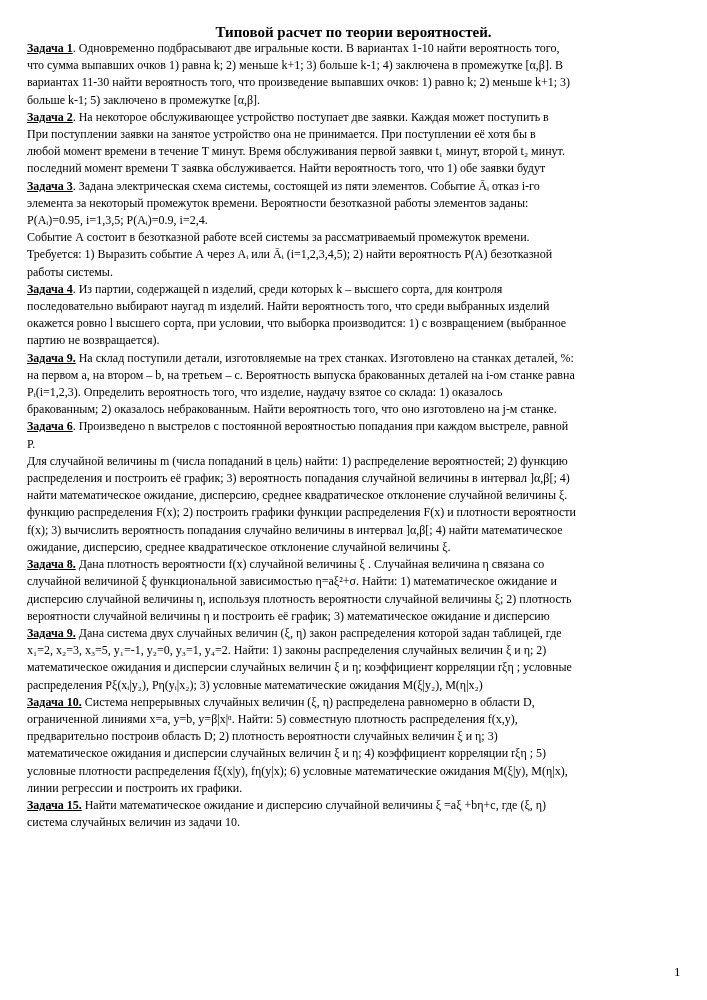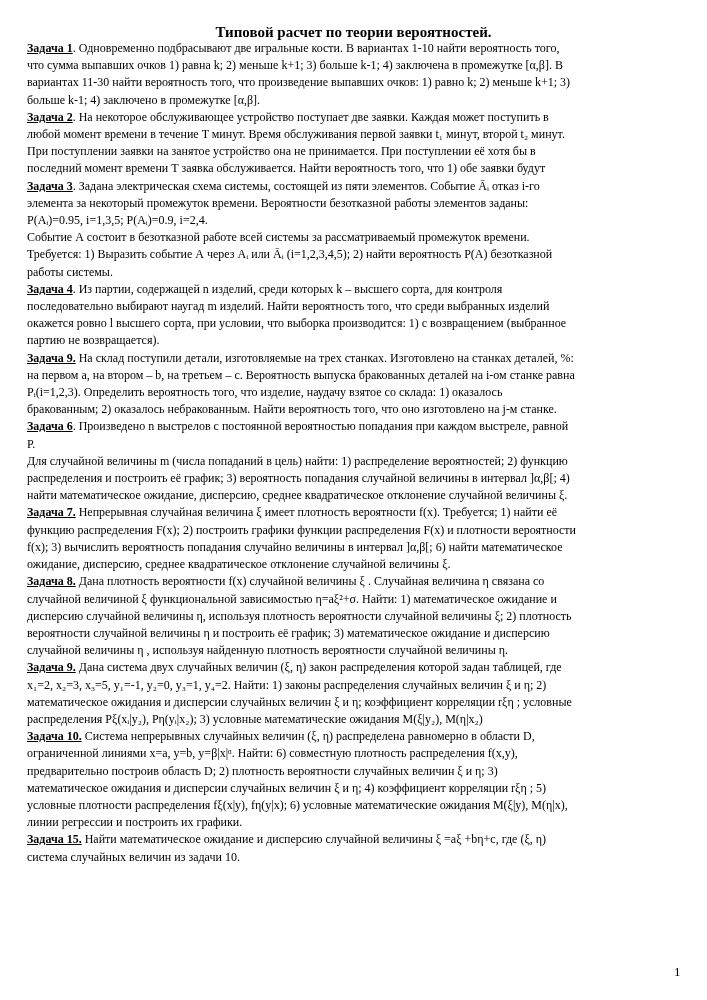--- a/index.html
+++ b/index.html
@@ -17,26 +17,26 @@
 </head>
 <body>
 
 <div class="page">
   <div class="title">Типовой расчет по теории вероятностей.</div>
   <div class="body-text" id="tasks">
       <div>
         <span class="ln"><span class="lbl">Задача 1</span><span>. Одновременно подбрасывают две игральные кости. В вариантах 1-10 найти вероятность того,</span></span>
         <span class="ln"><span>что сумма выпавших очков 1) равна k; 2) меньше k+1; 3) больше k-1; 4) заключена в промежутке [α,β]. В</span></span>
         <span class="ln"><span>вариантах 11-30 найти вероятность того, что произведение выпавших очков:  1) равно k; 2) меньше k+1; 3)</span></span>
-        <span class="ln"><span>больше k-1; 4) заключено в промежутке [α,β].</span></span>
+        <span class="ln"><span>больше k-1; 5) заключено в промежутке [α,β].</span></span>
       </div>
       <div>
         <span class="ln"><span class="lbl">Задача 2</span><span>. На некоторое обслуживающее устройство поступает две заявки. Каждая может поступить в</span></span>
+        <span class="ln"><span>При поступлении заявки на занятое устройство она не принимается. При поступлении её хотя бы в</span></span>
         <span class="ln"><span>любой момент времени в течение T минут. Время обслуживания первой заявки t₁ минут, второй t₂ минут.</span></span>
-        <span class="ln"><span>При поступлении заявки на занятое устройство она не принимается. При поступлении её хотя бы в</span></span>
         <span class="ln"><span>последний момент времени T заявка обслуживается. Найти вероятность того, что 1) обе заявки будут</span></span>
       </div>
       <div>
         <span class="ln"><span class="lbl">Задача 3</span><span>. Задана электрическая схема системы, состоящей из пяти элементов. Событие  Āᵢ  отказ i-го</span></span>
         <span class="ln"><span>элемента за некоторый промежуток времени. Вероятности безотказной работы элементов заданы:</span></span>
         <span class="ln"><span>P(Aᵢ)=0.95, i=1,3,5; P(Aᵢ)=0.9, i=2,4.</span></span>
         <span class="ln"><span>Событие А состоит в безотказной работе всей системы за рассматриваемый промежуток времени.</span></span>
         <span class="ln"><span>Требуется: 1) Выразить событие А через Aᵢ  или   Āᵢ  (i=1,2,3,4,5); 2) найти вероятность P(A) безотказной</span></span>
         <span class="ln"><span>работы системы.</span></span>
       </div>
@@ -53,41 +53,39 @@
         <span class="ln"><span>бракованным; 2) оказалось небракованным. Найти вероятность того, что оно изготовлено на j-м станке.</span></span>
       </div>
       <div>
         <span class="ln"><span class="lbl">Задача 6</span><span>. Произведено n выстрелов с постоянной вероятностью попадания при каждом выстреле, равной</span></span>
         <span class="ln"><span>P.</span></span>
         <span class="ln"><span>Для случайной величины m (числа попаданий в цель) найти: 1) распределение вероятностей; 2) функцию</span></span>
         <span class="ln"><span>распределения и построить её график; 3) вероятность попадания случайной величины в интервал ]α,β[; 4)</span></span>
         <span class="ln"><span>найти математическое ожидание, дисперсию,  среднее квадратическое отклонение случайной величины ξ.</span></span>
       </div>
       <div>
-        <span class="ln"><span class="lbl">Задача 7.</span><span> Непрерывная случайная величина ξ имеет плотность вероятности f(x). Требуется; 1) найти её</span></span>
         <span class="ln"><span>функцию распределения F(x); 2) построить графики функции распределения F(x) и плотности вероятности</span></span>
-        <span class="ln"><span>f(x); 3) вычислить вероятность попадания случайно величины в интервал ]α,β[; 6) найти математическое</span></span>
+        <span class="ln"><span>f(x); 3) вычислить вероятность попадания случайно величины в интервал ]α,β[; 4) найти математическое</span></span>
         <span class="ln"><span>ожидание, дисперсию,  среднее квадратическое отклонение случайной величины ξ.</span></span>
       </div>
       <div>
         <span class="ln"><span class="lbl">Задача 8.</span><span> Дана плотность вероятности f(x) случайной величины ξ . Случайная величина η связана со</span></span>
         <span class="ln"><span>случайной величиной ξ функциональной зависимостью η=aξ²+σ. Найти: 1) математическое ожидание и</span></span>
         <span class="ln"><span>дисперсию случайной величины η, используя плотность вероятности случайной величины ξ; 2) плотность</span></span>
         <span class="ln"><span>вероятности случайной величины η и построить её график; 3) математическое ожидание и дисперсию</span></span>
-        <span class="ln"><span>случайной величины  η , используя найденную плотность вероятности случайной величины  η.</span></span>
       </div>
       <div>
         <span class="ln"><span class="lbl">Задача 9.</span><span> Дана система двух случайных величин (ξ,  η) закон распределения которой задан таблицей, где</span></span>
         <span class="ln"><span>x₁=2, x₂=3, x₃=5, y₁=-1, y₂=0, y₃=1, y₄=2. Найти: 1) законы распределения случайных величин ξ и η; 2)</span></span>
         <span class="ln"><span>математическое ожидания и дисперсии случайных величин  ξ и η; коэффициент корреляции rξη ; условные</span></span>
         <span class="ln"><span>распределения Pξ(xᵢ|y₂), Pη(yᵢ|x₂); 3) условные математические ожидания M(ξ|y₂), M(η|x₂)</span></span>
       </div>
       <div>
         <span class="ln"><span class="lbl">Задача 10.</span><span> Система непрерывных случайных величин (ξ,  η) распределена равномерно в области D,</span></span>
-        <span class="ln"><span>ограниченной линиями x=a, y=b, y=β|x|ᵅ. Найти: 6) совместную плотность распределения f(x,y),</span></span>
+        <span class="ln"><span>ограниченной линиями x=a, y=b, y=β|x|ᵅ. Найти: 5) совместную плотность распределения f(x,y),</span></span>
         <span class="ln"><span>предварительно построив область D; 2) плотность вероятности случайных величин ξ и η; 3)</span></span>
         <span class="ln"><span>математическое ожидания и дисперсии случайных величин  ξ и η; 4) коэффициент корреляции rξη ; 5)</span></span>
         <span class="ln"><span>условные плотности распределения fξ(x|y), fη(y|x); 6) условные математические ожидания M(ξ|y), M(η|x),</span></span>
         <span class="ln"><span>линии регрессии и построить их графики.</span></span>
       </div>
       <div>
         <span class="ln"><span class="lbl">Задача 15.</span><span> Найти математическое ожидание и дисперсию случайной величины ξ =aξ +bη+c, где (ξ,  η)</span></span>
         <span class="ln"><span>система случайных величин из задачи 10.</span></span>
       </div>
     </div>

